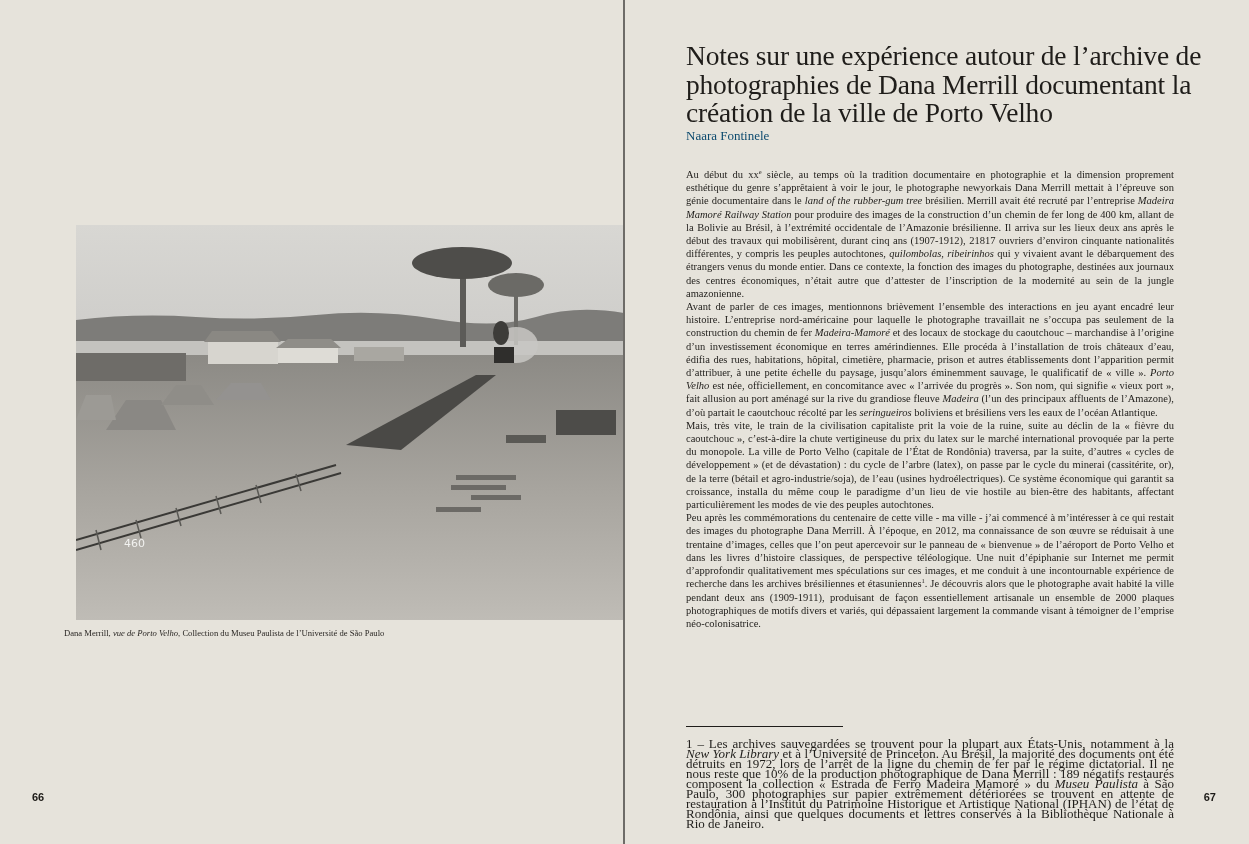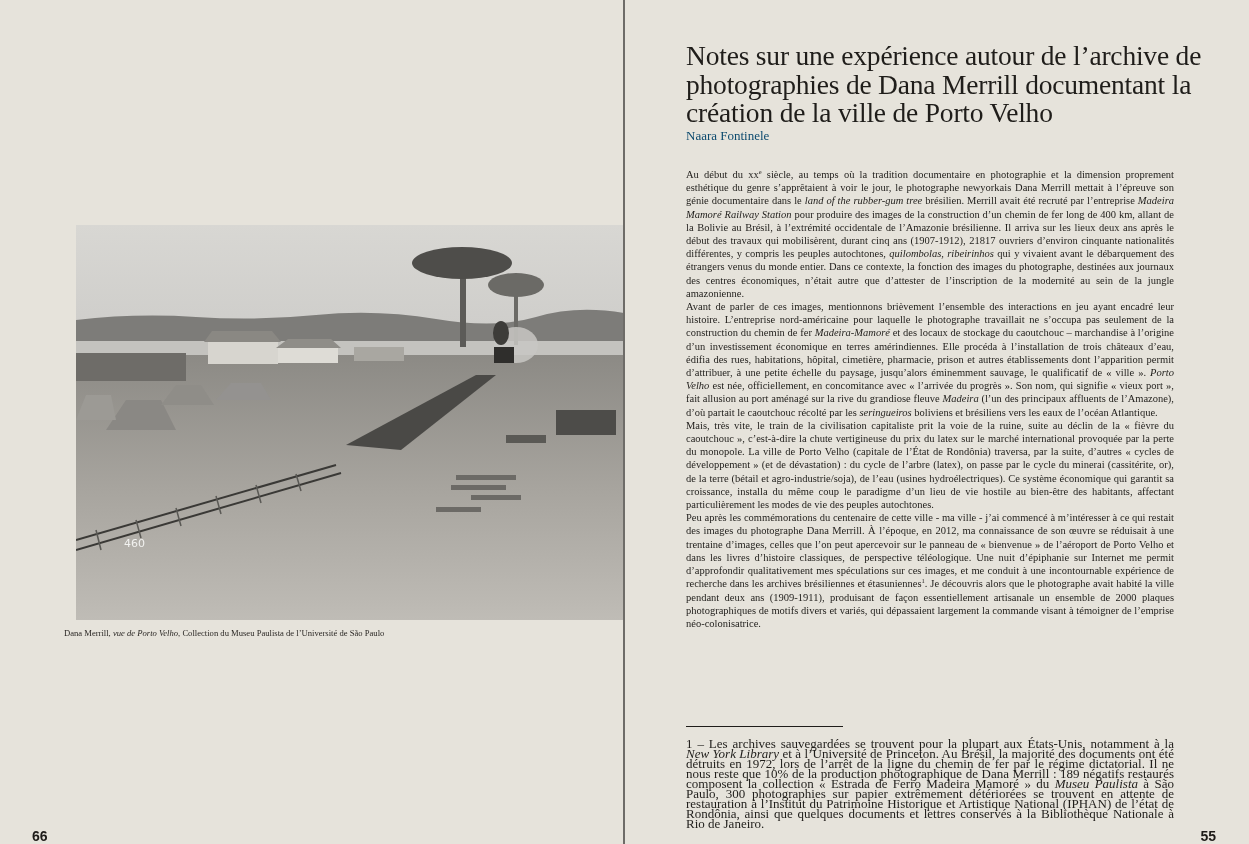--- a/index.html
+++ b/index.html
@@ -22,22 +22,22 @@
     overflow: hidden; background: #b9b7b2;
   }
   .photo svg { display: block; width: 100%; height: 100%; }
   .caption {
     position: absolute; left: 64px; top: 627px; width: 540px;
     font-size: 8.6px; line-height: 12px; color: #2a2724;
   }
   .caption i { font-style: italic; }
 
   .folio {
-    position: absolute; top: 828px; font-family: "Liberation Sans", "DejaVu Sans", sans-serif;
-    font-weight: bold; font-size: 14px; color: #1d1b18;
+    position: absolute; top: 791px; font-family: "Liberation Sans", "DejaVu Sans", sans-serif;
+    font-weight: bold; font-size: 11px; color: #1d1b18;
   }
   .folio-left { left: 32px; }
   .folio-right { right: 33px; }
 
   
   .title {
     position: absolute; left: 61px; top: 42px; width: 520px;
     font-size: 27.5px; line-height: 28.5px; font-weight: normal; margin: 0;
     color: #1f1d1a; letter-spacing: -0.2px;
   }
@@ -155,15 +155,15 @@
           <p><span>Mais, très vite, le train de la civilisation capitaliste prit la voie de la ruine, suite au déclin de la « fièvre du caoutchouc », c’est-à-dire la chute vertigineuse du prix du latex sur le marché international provoquée par la perte du monopole. La ville de Porto Velho (capitale de l’État de Rondônia) traversa, par la suite, d’autres « cycles de développement » (et de dévastation) : du cycle de l’arbre (latex), on passe par le cycle du minerai (cassitérite, or), de la terre (bétail et agro-industrie/soja), de l’eau (usines hydroélectriques). Ce système économique qui garantit sa croissance, installa du même coup le paradigme d’un lieu de vie hostile au bien-être des habitants, affectant particulièrement les modes de vie des peuples autochtones.</span></p>
         </div>
       <div id="section-paras">
           <p><span>Peu après les commémorations du centenaire de cette ville - ma ville - j’ai commencé à m’intéresser à ce qui restait des images du photographe Dana Merrill. À l’époque, en 2012, ma connaissance de son œuvre se réduisait à une trentaine d’images, celles que l’on peut apercevoir sur le panneau de « bienvenue » de l’aéroport de Porto Velho et dans les livres d’histoire classiques, de perspective téléologique. Une nuit d’épiphanie sur Internet me permit d’approfondir qualitativement mes spéculations sur ces images, et me conduit à une incontournable expérience de recherche dans les archives brésiliennes et étasuniennes</span><sup>1</sup><span>. Je découvris alors que le photographe avait habité la ville pendant deux ans (1909-1911), produisant de façon essentiellement artisanale un ensemble de 2000 plaques photographiques de motifs divers et variés, qui dépassaient largement la commande visant à témoigner de l’emprise néo-colonisatrice.</span></p>
         </div>
     </div>
 
     <div class="fn-rule"></div>
     <div class="footnote" id="footnote"><span>1 – Les archives sauvegardées se trouvent pour la plupart aux États-Unis, notamment à la </span><i>New York Library</i><span> et à l’Université de Princeton. Au Brésil, la majorité des documents ont été détruits en 1972, lors de l’arrêt de la ligne du chemin de fer par le régime dictatorial. Il ne nous reste que 10% de la production photographique de Dana Merrill : 189 négatifs restaurés composent la collection « Estrada de Ferro Madeira Mamoré » du </span><i>Museu Paulista</i><span> à São Paulo, 300 photographies sur papier extrêmement détériorées se trouvent en attente de restauration à l’Institut du Patrimoine Historique et Artistique National (IPHAN) de l’état de Rondônia, ainsi que quelques documents et lettres conservés à la Bibliothèque Nationale à Rio de Janeiro.</span></div>
 
-    <div class="folio folio-right">55</div>
+    <div class="folio folio-right">67</div>
   </div>
 </div>
 
 </body></html>

